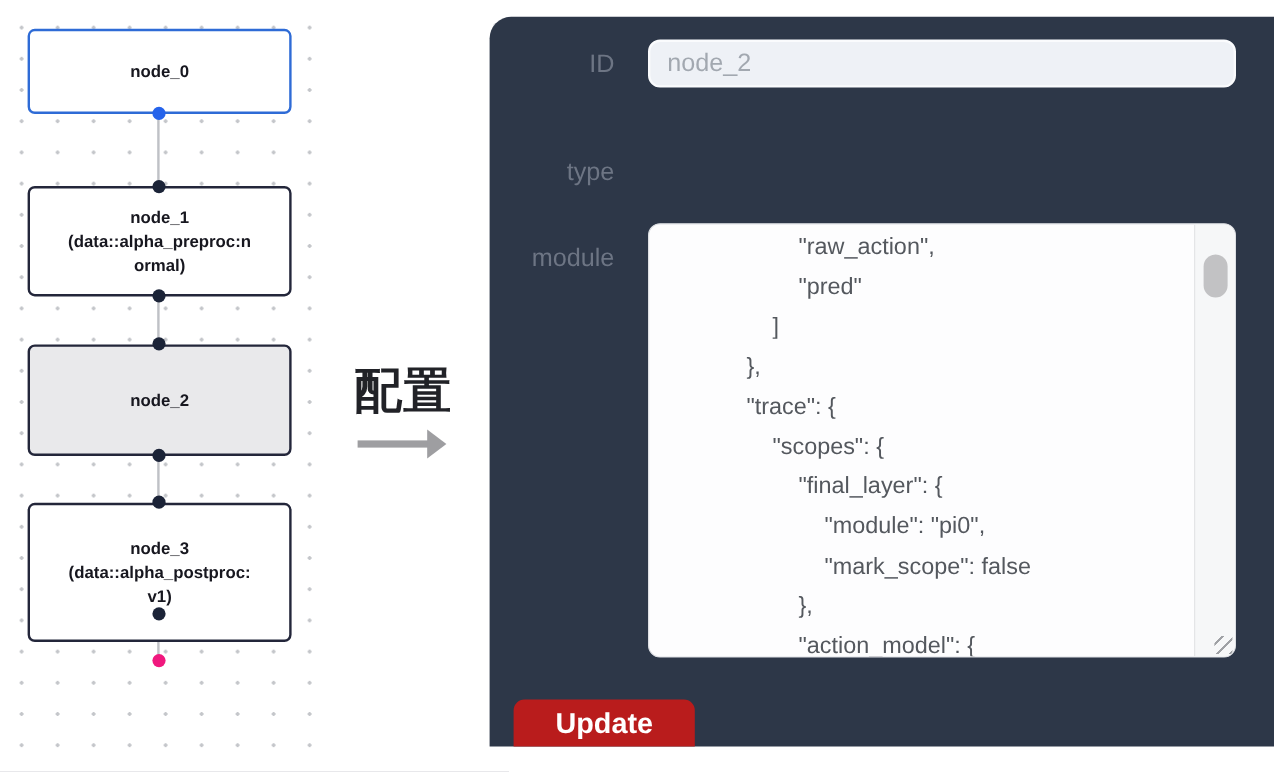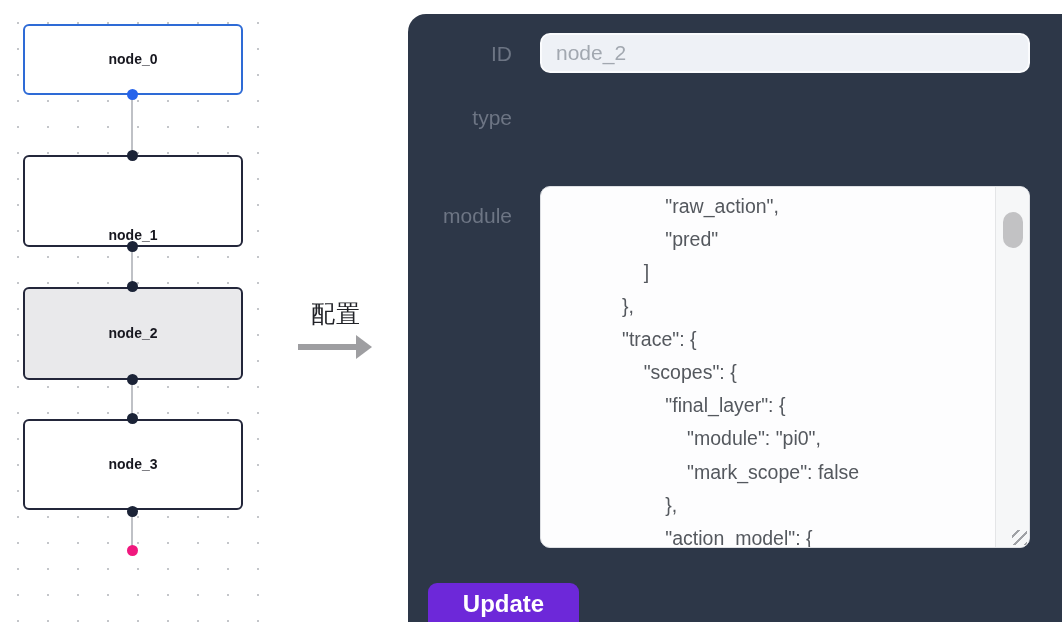--- a/index.html
+++ b/index.html
@@ -16,54 +16,54 @@
   .edge1 { top: 247px; height: 41px; }
   .edge2 { top: 379px; height: 41px; }
   .edge3 { top: 511px; height: 41px; }
 
   .node { position: absolute; left: 23px; width: 220px; background: #fff;
     border: 2px solid #23263a; border-radius: 6px; display: flex; flex-direction: column;
     align-items: center; justify-content: center; text-align: center;
     color: #17171f; font-size: 14px; line-height: 1.44; font-weight: 600; }
   .node .node-sub { max-width: 158px; word-break: break-all; font-weight: 600; }
   .node-0 { top: 24px;  height: 71px; border-color: #2e6bd6; }
-  .node-1 { top: 155px; height: 92px; justify-content: flex-end; }
+  .node-1 { top: 155px; height: 92px; }
   .node-2 { top: 287px; height: 93px; background: #e9e9eb; }
-  .node-3 { top: 419px; height: 91px; }
+  .node-3 { top: 419px; height: 116px; }
   .node-4 { top: 551px; height: 71px; border-color: #ee2d83; }
 
   .port { position: absolute; left: 127px; width: 11px; height: 11px;
     border-radius: 50%; background: #1b2337; }
   .p0b { top: 89px; background: #2563eb; }
   .p1t { top: 150px; } .p1b { top: 241px; }
   .p2t { top: 281px; } .p2b { top: 374px; }
   .p3t { top: 413px; } .p3b { top: 506px; }
   .p4t { top: 545px; background: #f0187e; }
 
   
   .transfer { position: absolute; left: 281px; top: 298px; width: 110px; text-align: center; }
-  .transfer-label { font-size: 24px; color: #212227; font-weight: 400; letter-spacing: 1px; }
+  .transfer-label { font-size: 40px; color: #212227; font-weight: 700; letter-spacing: 1px; }
   .transfer-arrow { position: relative; width: 80px; height: 26px; margin: 4px auto 0; }
   .transfer-arrow::before { content: ""; position: absolute; left: 2px; top: 10px;
     width: 60px; height: 6px; background: #9e9ea1; }
   .transfer-arrow::after { content: ""; position: absolute; left: 60px; top: 1px;
     width: 0; height: 0; border-left: 16px solid #9e9ea1;
     border-top: 12px solid transparent; border-bottom: 12px solid transparent; }
 
   
   .panel-region { position: absolute; left: 390px; top: 0; width: 672px; height: 622px;
     background-image: radial-gradient(circle, #c4c6ca 1.3px, transparent 1.5px);
     background-size: 30px 26px; background-position: 8px 8px; }
   .panel { position: absolute; left: 18px; top: 14px; width: 732px; height: 608px;
     background: #2d3748; border-radius: 18px 18px 0 0; overflow: hidden; }
 
   .field-label { position: absolute; left: 0; width: 104px; color: #6d7584;
     font-size: 21px; text-align: right; }
   .label-id     { top: 28px; }
-  .label-type   { top: 92px; }
+  .label-type   { top: 118px; }
   .label-config { top: 190px; }
 
   .field-input { position: absolute; left: 132px; width: 490px; height: 40px;
     background: #eef1f6; border: 2px solid #fafbfd; border-radius: 10px;
     color: #a2a8b0; font-size: 21px; padding: 0 14px;
     font-family: "Liberation Sans", sans-serif; outline: none; }
   .input-id   { top: 19px; }
   .input-type { top: 97px; }
 
   .config-box { position: absolute; left: 132px; top: 172px; width: 490px; height: 362px;
@@ -73,47 +73,49 @@
     font-size: 19.5px; line-height: 33.2px; color: #54585e; overflow: hidden; }
   .scroll-track { position: absolute; right: 0; top: 0; width: 34px; height: 100%;
     background: #f6f7f8; border-left: 1px solid #e4e5e7; }
   .scroll-thumb { position: absolute; left: 7px; top: 25px; width: 20px; height: 36px;
     border-radius: 10px; background: #c2c2c4; }
   .resize-handle { position: absolute; right: 2px; bottom: 2px; width: 15px; height: 15px;
     background: repeating-linear-gradient(135deg, transparent 0 4px, #9fa1a5 4px 6px,
       transparent 6px 11px, #9fa1a5 11px 13px, transparent 13px 15px); }
 
   .update-btn { position: absolute; left: 20px; top: 569px; width: 151px; height: 53px;
-    background: #6d28d9; border: none; border-radius: 9px; color: #ffffff;
+    background: #b91c1c; border: none; border-radius: 9px; color: #ffffff;
     font-size: 24px; font-weight: bold; font-family: "Liberation Sans", sans-serif;
     display: flex; align-items: flex-start; justify-content: center; padding-top: 7px;
     cursor: pointer; }
 </style>
 </head>
 <body>
 
 <div class="stage">
 
   <div class="flow-canvas">
     <div class="edge edge0"></div>
     <div class="edge edge1"></div>
     <div class="edge edge2"></div>
     <div class="edge edge3"></div>
 
     <div class="node node-0">
       <div class="node-title">node_0</div>
     </div>
     <div class="node node-1">
       <div class="node-title">node_1</div>
+      <div class="node-sub">(data::alpha_preproc:normal)</div>
     </div>
     <div class="node node-2">
       <div class="node-title">node_2</div>
     </div>
     <div class="node node-3">
       <div class="node-title">node_3</div>
+      <div class="node-sub">(data::alpha_postproc:v1)</div>
     </div>
 
     <div class="port p0b"></div>
     <div class="port p1t"></div>
     <div class="port p1b"></div>
     <div class="port p2t"></div>
     <div class="port p2b"></div>
     <div class="port p3t"></div>
     <div class="port p3b"></div>
     <div class="port p4t"></div>

